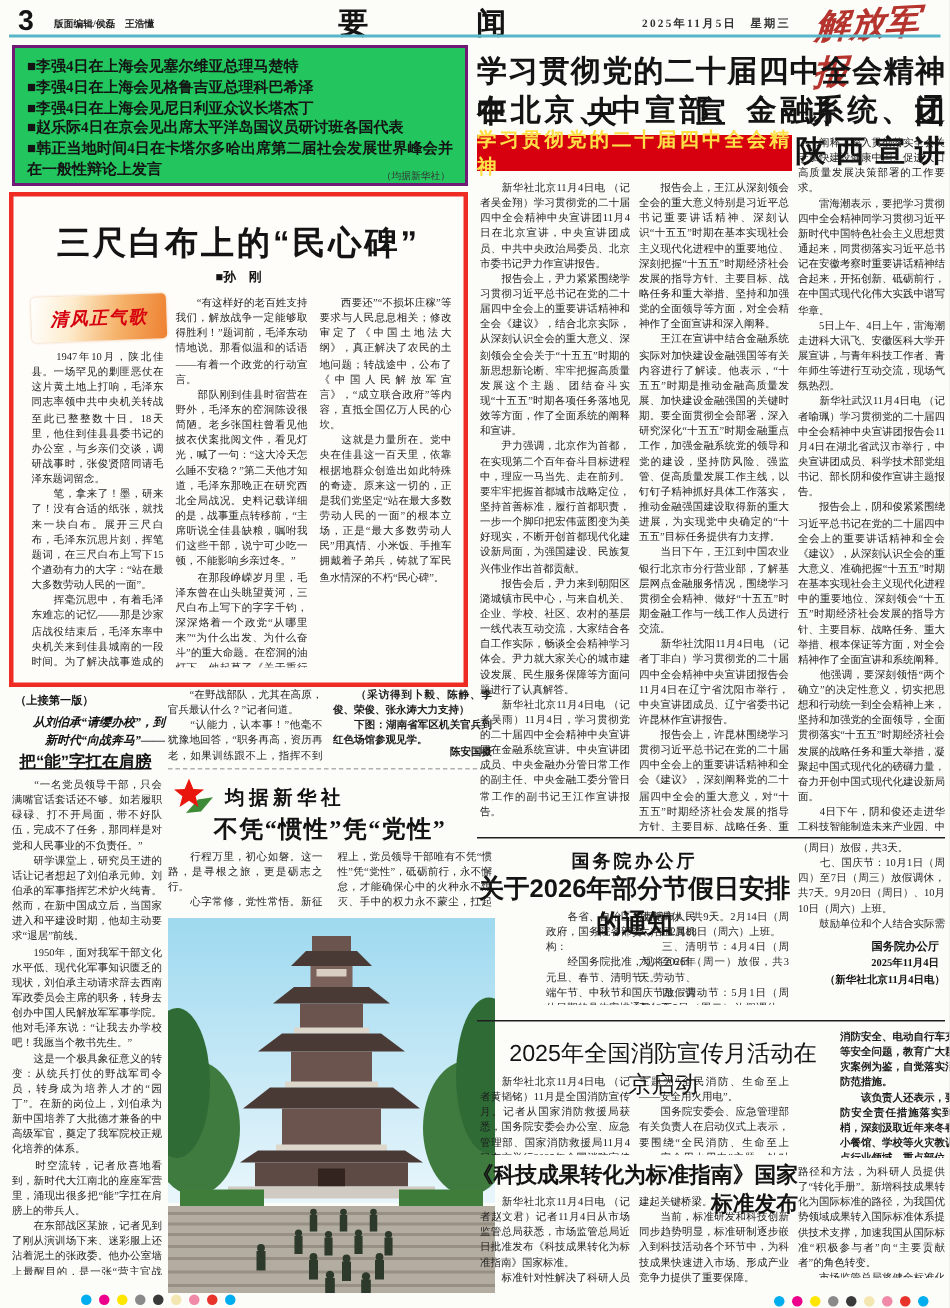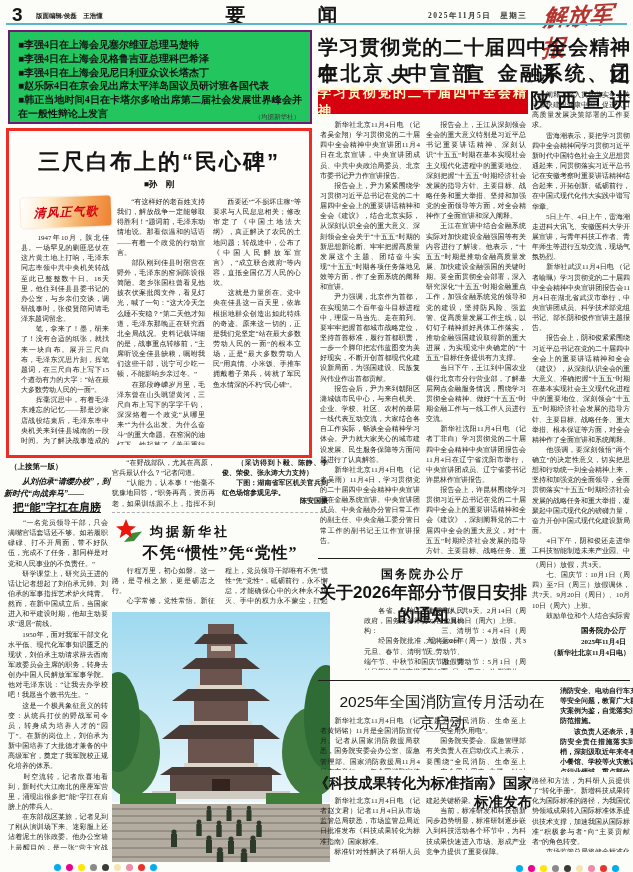--- a/index.html
+++ b/index.html
@@ -52,21 +52,21 @@
 　　毛泽东严肃地说：“打起仗来，明年老百姓吃些么？”张俊贤说：“过去，咱们穷人哪有翻身做主……”</div>
     <div class="abs body-text" style="left:108px;top:66px;width:88px;height:248px;">　　“有这样好的老百姓支持我们，解放战争一定能够取得胜利！”题词前，毛泽东动情地说。那看似温和的话语——有着一个政党的行动宣言。
 　　部队刚到佳县时宿营在野外，毛泽东的窑洞陈设很简陋。老乡张国柱曾看见他披衣伏案批阅文件，看见灯光，喊了一句：“这大冷天怎么睡不安稳？”第二天他才知道，毛泽东那晚正在研究西北全局战况。史料记载详细的是，战事重点转移前，“主席听说全佳县缺粮，嘱咐我们这些干部，说宁可少吃一顿，不能影响乡亲过冬。”
 　　在那段峥嵘岁月里，毛泽东曾在山头眺望黄河，三尺白布上写下的字字千钧，深深烙着一个政党“从哪里来”“为什么出发、为什么奋斗”的重大命题。在窑洞的油灯下，他起草了《关于重行颁布三大纪律八项注意的训令》，其中“说话和气”“借东</div>
     <div class="abs body-text" style="left:204px;top:66px;width:88px;height:248px;">　　西要还”“不损坏庄稼”等要求与人民息息相关；修改审定了《中国土地法大纲》，真正解决了农民的土地问题；转战途中，公布了《中国人民解放军宣言》，“成立联合政府”等内容，直抵全国亿万人民的心坎。
 　　这就是力量所在。党中央在佳县这一百天里，依靠根据地群众创造出如此特殊的奇迹。原来这一切的，正是我们党坚定“站在最大多数劳动人民的一面”的根本立场，正是“最大多数劳动人民”用真情、小米饭、手推车拥戴着子弟兵，铸就了军民鱼水情深的不朽“民心碑”。</div>
   </div>
 
   <div class="abs" style="left:10px;top:462px;width:98px;font-size:7.5px;font-weight:bold;">（上接第一版）</div>
   <div class="abs" style="left:4px;top:476px;width:106px;text-align:right;font-size:8px;font-weight:bold;font-style:italic;">从刘伯承“请缨办校”，到</div>
-  <div class="abs" style="left:4px;top:488px;width:106px;text-align:left;font-size:8px;font-weight:bold;font-style:italic;">新时代“向战奔马”——</div>
+  <div class="abs" style="left:4px;top:488px;width:106px;text-align:right;font-size:8px;font-weight:bold;font-style:italic;">新时代“向战奔马”——</div>
   <div class="abs hei" style="left:4px;top:500px;width:106px;text-align:center;font-size:11px;font-weight:bold;text-decoration:underline;">把“能”字扛在肩膀</div>
   <div class="abs body-text" style="left:8px;top:518px;width:100px;height:332px;">　　“一名党员领导干部，只会满嘴官话套话还不够。如若履职碌碌、打不开局面，带不好队伍，完成不了任务，那同样是对党和人民事业的不负责任。”
 　　研学课堂上，研究员王进的话让记者想起了刘伯承元帅。刘伯承的军事指挥艺术炉火纯青。然而，在新中国成立后，当国家进入和平建设时期，他却主动要求“退居”前线。
 　　1950年，面对我军干部文化水平低、现代化军事知识匮乏的现状，刘伯承主动请求辞去西南军政委员会主席的职务，转身去创办中国人民解放军军事学院。他对毛泽东说：“让我去办学校吧！我愿当个教书先生。”
 　　这是一个极具象征意义的转变：从统兵打仗的野战军司令员，转身成为培养人才的“园丁”。在新的岗位上，刘伯承为新中国培养了大批德才兼备的中高级军官，奠定了我军院校正规化培养的体系。
 　　时空流转，记者欣喜地看到，新时代大江南北的座座军营里，涌现出很多把“能”字扛在肩膀上的带兵人。
 　　在东部战区某旅，记者见到了刚从演训场下来、迷彩服上还沾着泥土的张政委。他办公室墙上最醒目的，是一张“营主官战斗力贡献度评估图”。
 　　“有人说，当官要有‘官威’，这种思想要不得。”张政委快人快语，“在我们旅，最大的‘官威’就是能打胜仗。”</div>
   <div class="abs" style="left:54px;top:857px;"><span class="dot" style="background: rgb(0, 174, 239);"></span><span class="dot" style="background: rgb(236, 0, 140);"></span><span class="dot" style="background: rgb(255, 230, 0);"></span><span class="dot" style="background: rgb(138, 138, 138);"></span><span class="dot" style="background: rgb(58, 58, 58);"></span><span class="dot" style="background: rgb(244, 230, 176);"></span><span class="dot" style="background: rgb(240, 138, 168);"></span><span class="dot" style="background: rgb(232, 51, 42);"></span><span class="dot" style="background: rgb(0, 174, 239);"></span></div>
 
@@ -185,21 +185,21 @@
         <g class="soldier">
             <circle cx="132" cy="239" r="2.8"></circle>
             <rect x="128.8" y="241" width="6.4" height="9"></rect>
           </g>
       </g>
     </svg>
   </div>
 
   <div class="abs lead-hl hei" style="left:318px;top:34px;width:312px;font-size:20px;font-weight:bold;text-align:justify;text-align-last:justify;">学习贯彻党的二十届四中全会精神中央宣讲团</div>
   <div class="abs lead-hl hei" style="left:318px;top:60px;width:312px;font-size:20px;font-weight:bold;text-align:justify;text-align-last:justify;">在北京、中宣部、金融系统、辽宁、安徽、湖北、陕西宣讲</div>
-  <div class="abs hei" style="left:318px;top:90px;width:210px;height:24px;background:#d6000f;color:#fef9c3;display:flex;align-items:center;justify-content:flex-start;">
+  <div class="abs hei" style="left:318px;top:90px;width:210px;height:24px;background:#d6000f;color:#fde047;display:flex;align-items:center;justify-content:flex-start;">
     <span style="font-size:13px;font-weight:bold;letter-spacing:2px;">学习贯彻党的二十届四中全会精神</span>
   </div>
   <div class="abs body-text" style="left:320px;top:120px;width:100px;height:434px;">　　新华社北京11月4日电 （记者吴金翔）学习贯彻党的二十届四中全会精神中央宣讲团11月4日在北京宣讲，中央宣讲团成员、中共中央政治局委员、北京市委书记尹力作宣讲报告。
 　　报告会上，尹力紧紧围绕学习贯彻习近平总书记在党的二十届四中全会上的重要讲话精神和全会《建议》，结合北京实际，从深刻认识全会的重大意义、深刻领会全会关于“十五五”时期的新思想新论断、牢牢把握高质量发展这个主题、团结奋斗实现“十五五”时期各项任务落地见效等方面，作了全面系统的阐释和宣讲。
 　　尹力强调，北京作为首都，在实现第二个百年奋斗目标进程中，理应一马当先、走在前列。要牢牢把握首都城市战略定位，坚持首善标准，履行首都职责，一步一个脚印把宏伟蓝图变为美好现实，不断开创首都现代化建设新局面，为强国建设、民族复兴伟业作出首都贡献。
 　　报告会后，尹力来到朝阳区潞城镇市民中心，与来自机关、企业、学校、社区、农村的基层一线代表互动交流，大家结合各自工作实际，畅谈全会精神学习体会。尹力就大家关心的城市建设发展、民生服务保障等方面问题进行了认真解答。
 　　新华社北京11月4日电 （记者吴雨）11月4日，学习贯彻党的二十届四中全会精神中央宣讲团在金融系统宣讲。中央宣讲团成员、中央金融办分管日常工作的副主任、中央金融工委分管日常工作的副书记王江作宣讲报告。</div>
   <div class="abs body-text" style="left:426px;top:120px;width:100px;height:434px;">　　报告会上，王江从深刻领会全会的重大意义特别是习近平总书记重要讲话精神、深刻认识“十五五”时期在基本实现社会主义现代化进程中的重要地位、深刻把握“十五五”时期经济社会发展的指导方针、主要目标、战略任务和重大举措、坚持和加强党的全面领导等方面，对全会精神作了全面宣讲和深入阐释。
 　　王江在宣讲中结合金融系统实际对加快建设金融强国等有关内容进行了解读。他表示，“十五五”时期是推动金融高质量发展、加快建设金融强国的关键时期。要全面贯彻全会部署，深入研究深化“十五五”时期金融重点工作，加强金融系统党的领导和党的建设，坚持防风险、强监管、促高质量发展工作主线，以钉钉子精神抓好具体工作落实，推动金融强国建设取得新的重大进展，为实现党中央确定的“十五五”目标任务提供有力支撑。
 　　当日下午，王江到中国农业银行北京市分行营业部，了解基层网点金融服务情况，围绕学习贯彻全会精神、做好“十五五”时期金融工作与一线工作人员进行交流。

